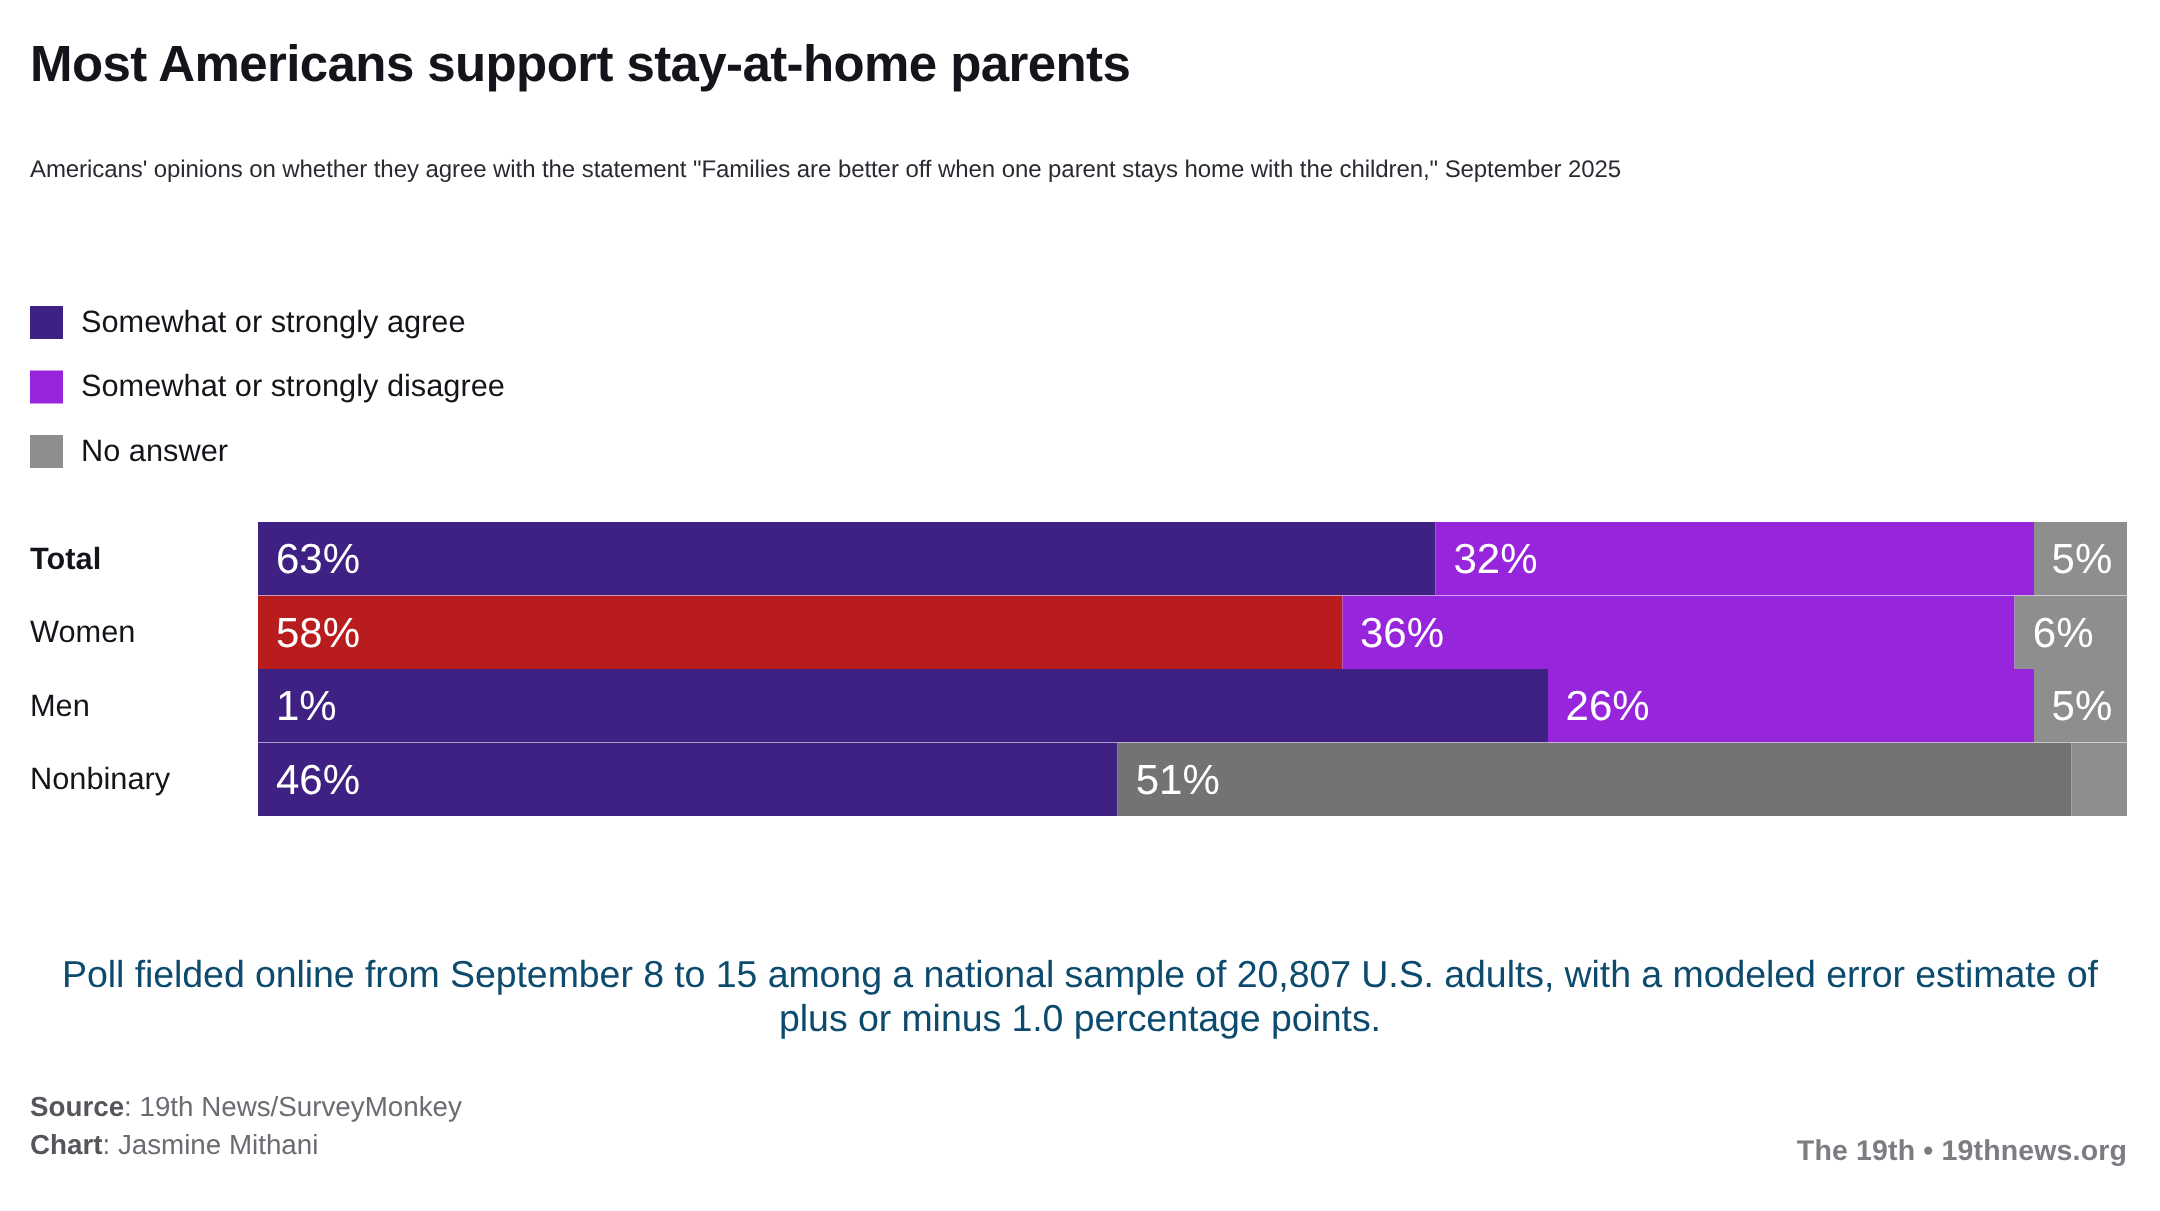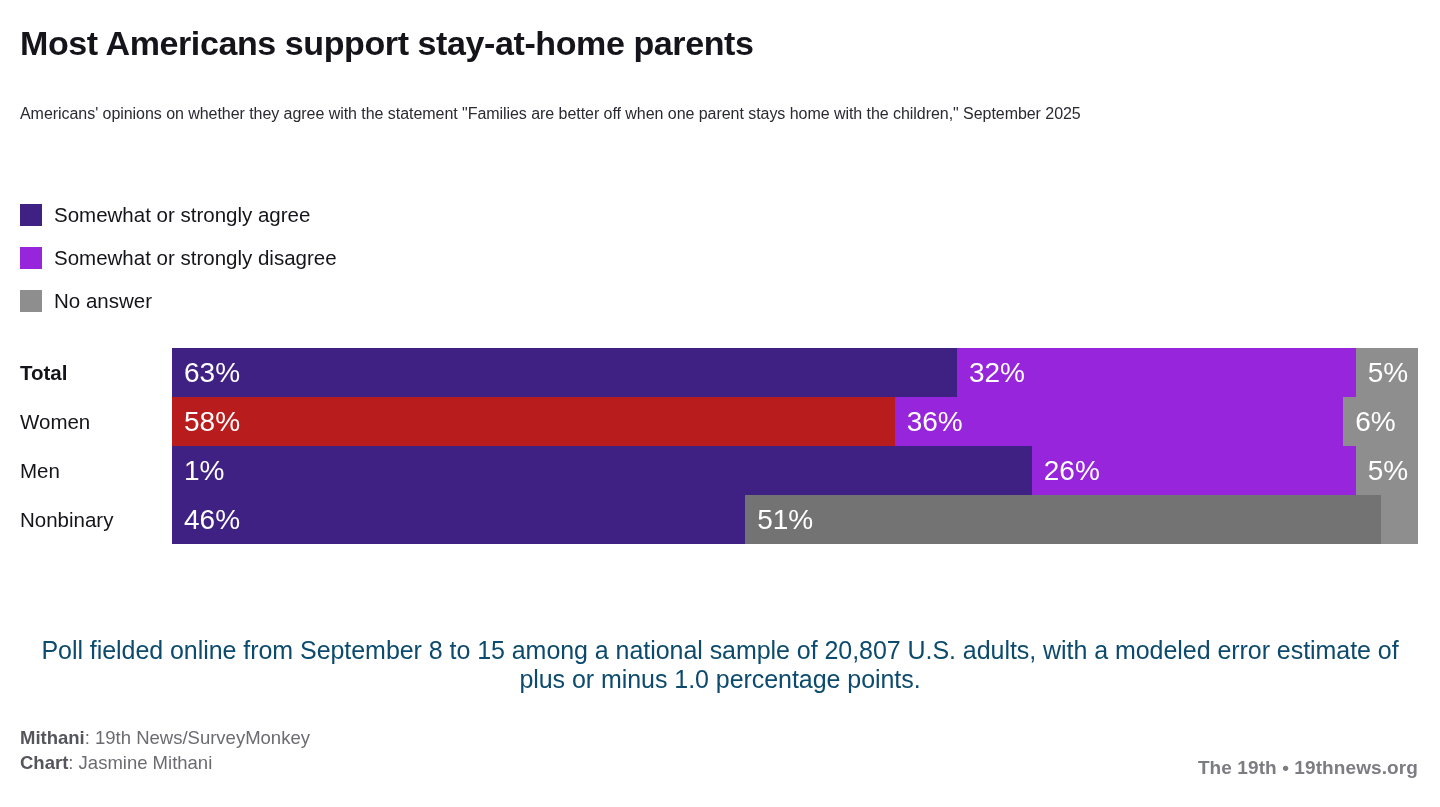--- a/index.html
+++ b/index.html
@@ -250,19 +250,19 @@
           <span class="seg-value"></span>
         </div>
       </div>
     </div>
 
   </div>
 
   <p class="footnote">Poll fielded online from September 8 to 15 among a national sample of 20,807 U.S. adults, with a modeled error estimate of plus or minus 1.0 percentage points.</p>
 
   <div class="credits">
-    <div><span class="key">Mithani</span><span>: 19th News/SurveyMonkey</span></div>
+    <div><span class="key">Source</span><span>: 19th News/SurveyMonkey</span></div>
     <div><span class="key">Chart</span><span>: Jasmine Mithani</span></div>
   </div>
 
   <div class="brand">The 19th • 19thnews.org</div>
 
 </div>
 
 </body></html>

